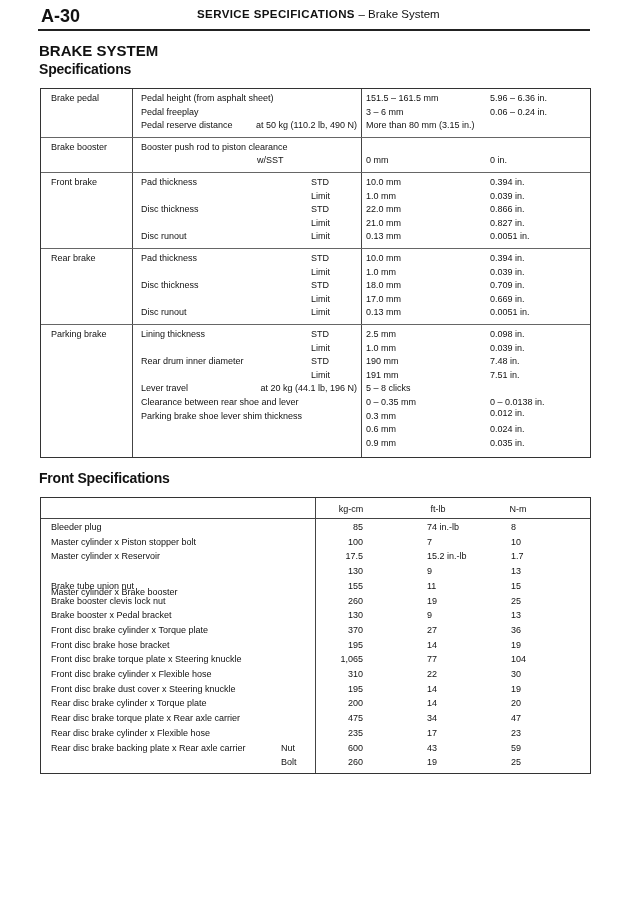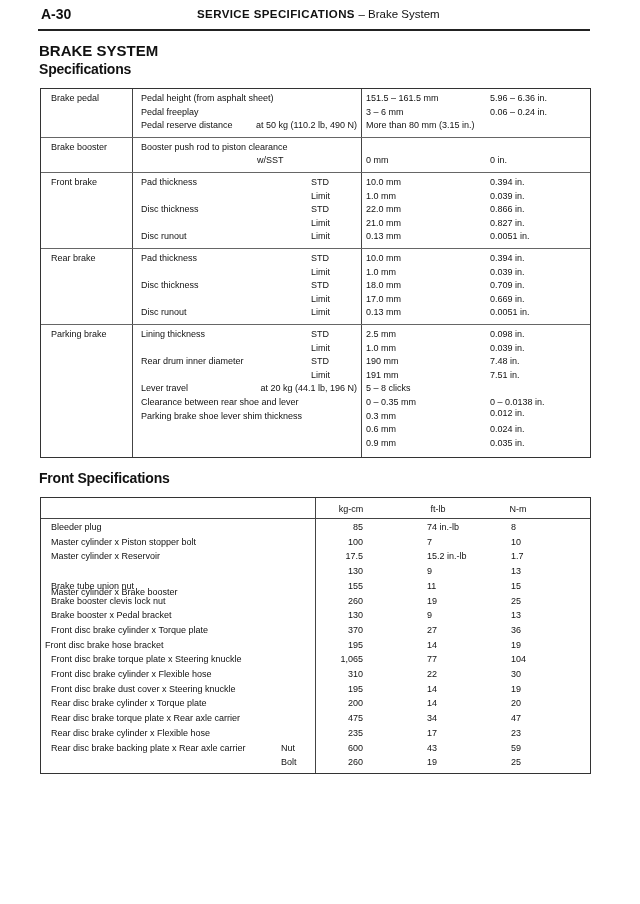--- a/index.html
+++ b/index.html
@@ -1,18 +1,18 @@
 <!DOCTYPE html>
 <html><head>
 <meta charset="utf-8">
 <style>
   html, body { margin: 0; padding: 0; background: #ffffff; }
   body { width: 640px; height: 904px; position: relative; overflow: hidden; color: #111; font-family: "Liberation Sans", sans-serif; }
   .abs { position: absolute; }
-  .hdr-page { left: 41px; top: 6px; font-size: 14px; font-weight: bold; }
+  .hdr-page { left: 41px; top: 6px; font-size: 18px; font-weight: bold; }
   .hdr-title { left: 197px; top: 8px; font-size: 11.5px; font-weight: bold; letter-spacing: 0.4px; }
   .hdr-title .sub { font-weight: normal; letter-spacing: 0; }
   .hdr-rule { left: 38px; top: 29px; width: 552px; height: 2px; background: #222; }
   .h1 { left: 39px; top: 42px; font-size: 15px; font-weight: bold; }
   .h2 { left: 39px; top: 61px; font-size: 14px; font-weight: bold; letter-spacing: -0.2px; }
   .h3 { left: 39px; top: 470px; font-size: 14px; font-weight: bold; letter-spacing: -0.2px; }
 
   .tbl { position: absolute; border: 1px solid #333; box-sizing: border-box; }
   .t1 { left: 40px; top: 88px; width: 551px; height: 370px; }
   .vline { position: absolute; top: 0; bottom: 0; width: 1px; background: #444; }
@@ -213,21 +213,21 @@
       <div class="cell " style="left: 470px; top: 110.2px;">13</div>
     </div>
     <div>
       <div class="cell " style="left: 10px; top: 124.9px;">Front disc brake cylinder  x  Torque plate</div>
       <div class="cell " style="left: 240px; top: 124.9px;"></div>
       <div class="cell num" style="left: 285px; width: 37px; top: 124.9px;">370</div>
       <div class="cell " style="left: 386px; top: 124.9px;">27</div>
       <div class="cell " style="left: 470px; top: 124.9px;">36</div>
     </div>
     <div>
-      <div class="cell " style="left: 4px; top: 139.6px;">Front disc brake hose bracket</div>
+      <div class="cell " style="left: 10px; top: 139.6px;">Front disc brake hose bracket</div>
       <div class="cell " style="left: 240px; top: 139.6px;"></div>
       <div class="cell num" style="left: 285px; width: 37px; top: 139.6px;">195</div>
       <div class="cell " style="left: 386px; top: 139.6px;">14</div>
       <div class="cell " style="left: 470px; top: 139.6px;">19</div>
     </div>
     <div>
       <div class="cell " style="left: 10px; top: 154.3px;">Front disc brake torque plate  x  Steering knuckle</div>
       <div class="cell " style="left: 240px; top: 154.3px;"></div>
       <div class="cell num" style="left: 285px; width: 37px; top: 154.3px;">1,065</div>
       <div class="cell " style="left: 386px; top: 154.3px;">77</div>

